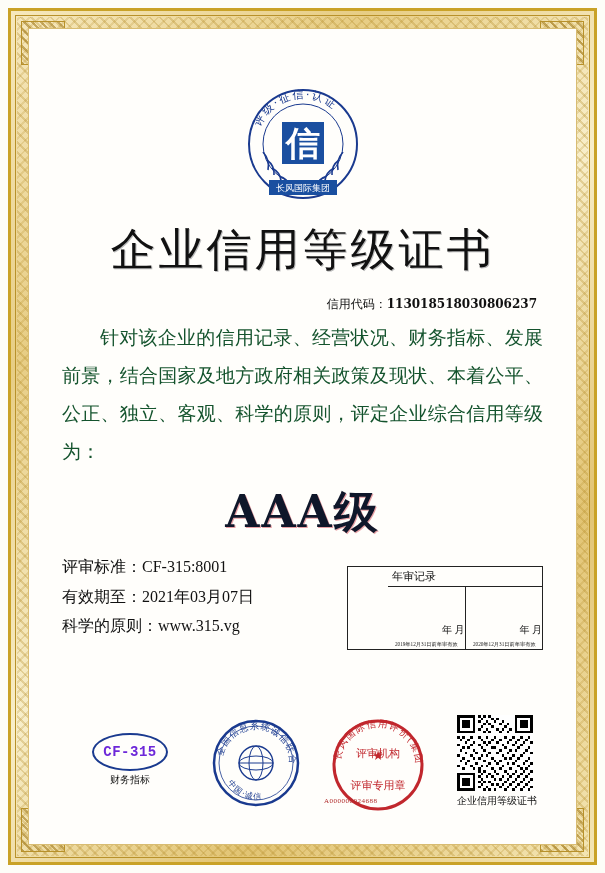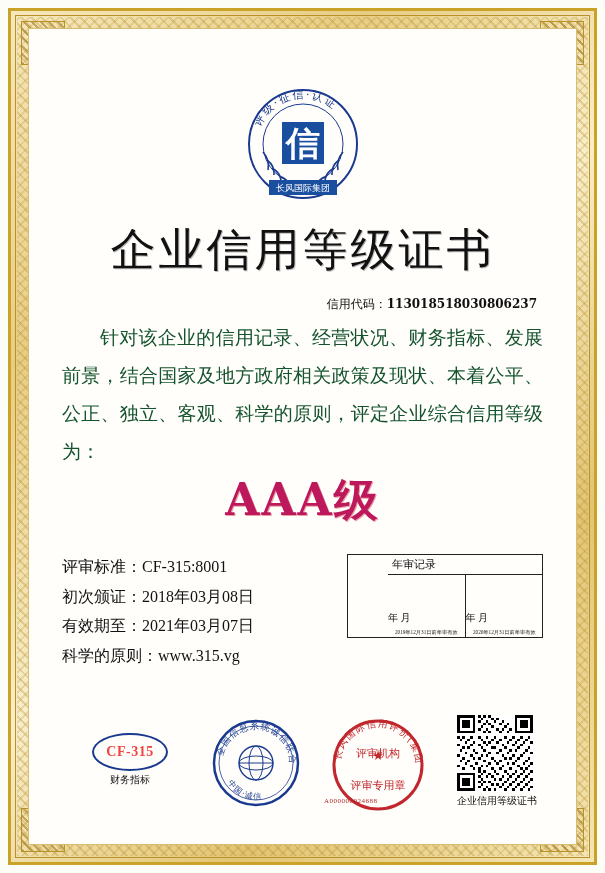--- a/index.html
+++ b/index.html
@@ -127,42 +127,41 @@
   }
   .body-text {
     margin-top: 6px;
     font-size: 19px;
     line-height: 2.0;
     color: #14532d;
     text-align: justify;
     text-indent: 2em;
   }
   .grade {
-    margin-top: 0;
+    margin-top: 12px;
     text-align: center;
-    color: #be185d;
+    color: #0f172a;
     font-weight: bold;
     font-size: 44px;
     letter-spacing: 2px;
     font-family: "DejaVu Serif", serif;
     text-shadow: 1px 1px 0 #e8a0a5;
   }
 
   
   .lower {
     margin-top: 10px;
     display: flex;
     justify-content: space-between;
     align-items: flex-start;
   }
   .info-list {
     font-size: 16px;
     line-height: 1.85;
     color: #111;
-    margin-top: 12px;
   }
   .info-list div { white-space: nowrap; }
 
   .annual-box {
     width: 196px;
     border: 1px solid #222;
     box-sizing: border-box;
     margin-top: 14px;
     padding-left: 40px;
   }
@@ -179,21 +178,21 @@
   .annual-cell {
     flex: 1;
     position: relative;
     box-sizing: border-box;
   }
   .annual-cell + .annual-cell { border-left: 1px solid #222; }
   .annual-cell .ym {
     position: absolute;
     bottom: 12px;
     width: 100%;
-    text-align: left;
+    text-align: right;
     font-size: 10px;
     color: #111;
   }
   .annual-cell .tiny {
     position: absolute;
     bottom: 1px;
     width: 100%;
     text-align: center;
     font-size: 5.5px;
     color: #222;
@@ -219,27 +218,27 @@
   }
   .cf-seal {
     left: 30px;
     top: 24px;
   }
   .cf-oval {
     width: 72px;
     height: 34px;
     border: 2px solid #1a3a8f;
     border-radius: 50%;
-    color: #ef4444;
+    color: #6d28d9;
     font-size: 14px;
     font-weight: bold;
     display: flex;
     align-items: center;
     justify-content: center;
-    font-family: Liberation Serif, serif;
+    font-family: Liberation Mono, monospace;
     letter-spacing: 0.5px;
   }
   .blue-seal {
     left: 148px;
     top: 8px;
   }
   .red-seal {
     left: 268px;
     top: 8px;
   }
@@ -325,21 +324,20 @@
     </div>
 
 
     <div class="body-text">针对该企业的信用记录、经营状况、财务指标、发展前景，结合国家及地方政府相关政策及现状、本着公平、公正、独立、客观、科学的原则，评定企业综合信用等级为：</div>
 
     <div class="grade">AAA级</div>
 
     <div class="lower">
       <div class="info-list">
         <div>评审标准：CF-315:8001</div>
-        <div>初次颁证：2018年03月08日</div>
         <div>有效期至：2021年03月07日</div>
         <div>科学的原则：www.315.vg</div>
       </div>
 
       <div class="annual-box">
         <div class="annual-title">年审记录</div>
         <div class="annual-cells">
           <div class="annual-cell">
             <div class="ym">年   月</div>
             <div class="tiny">2019年12月31日前年审有效</div>

